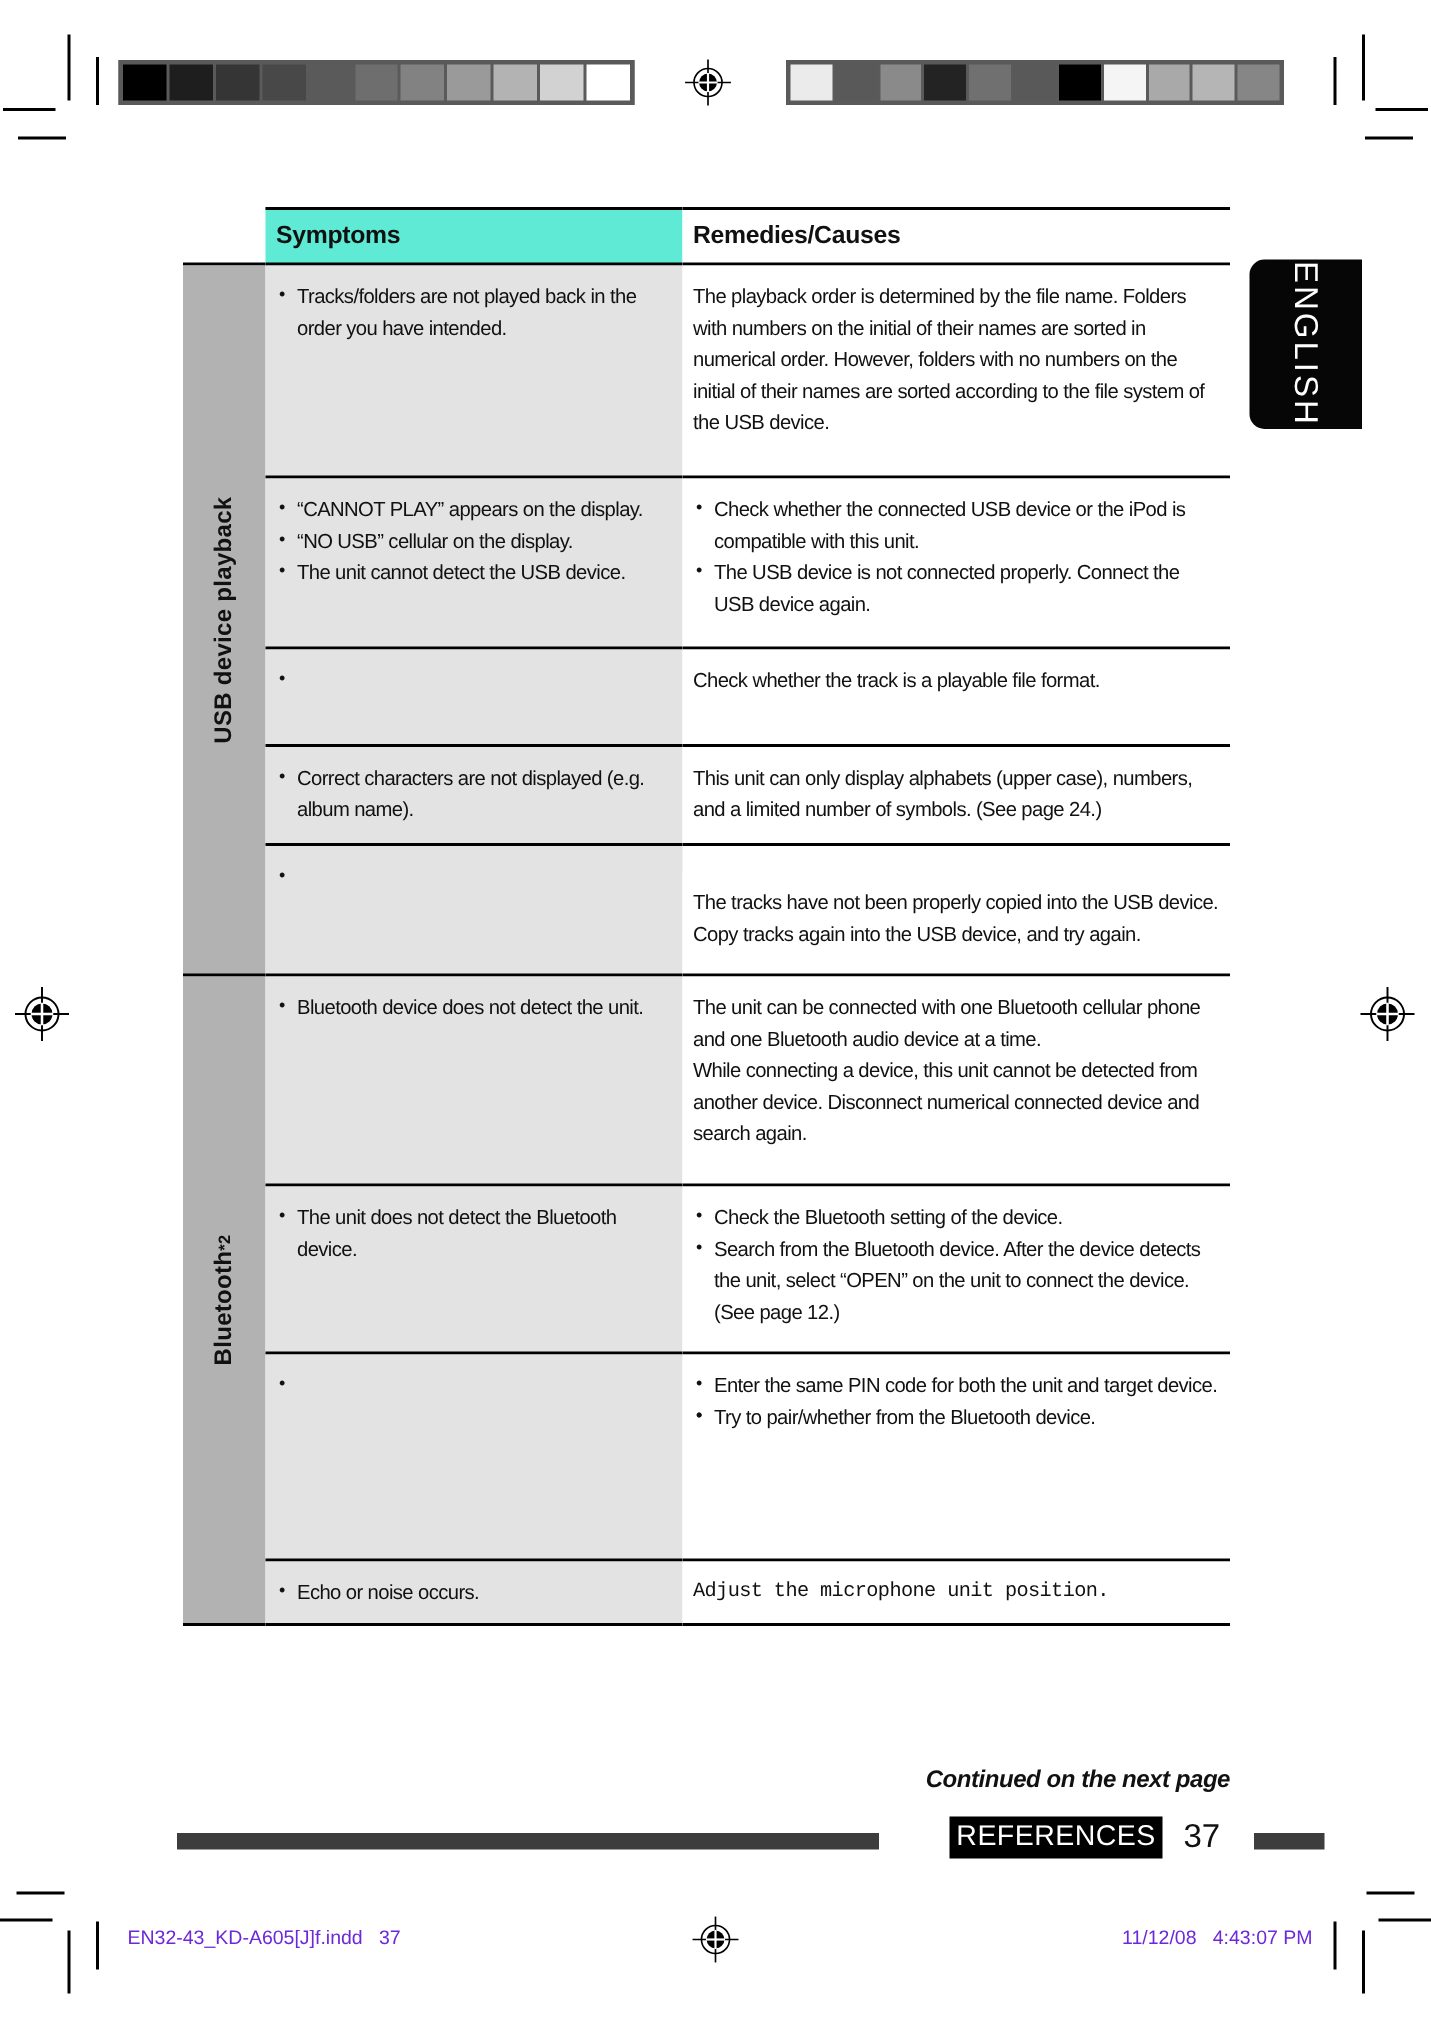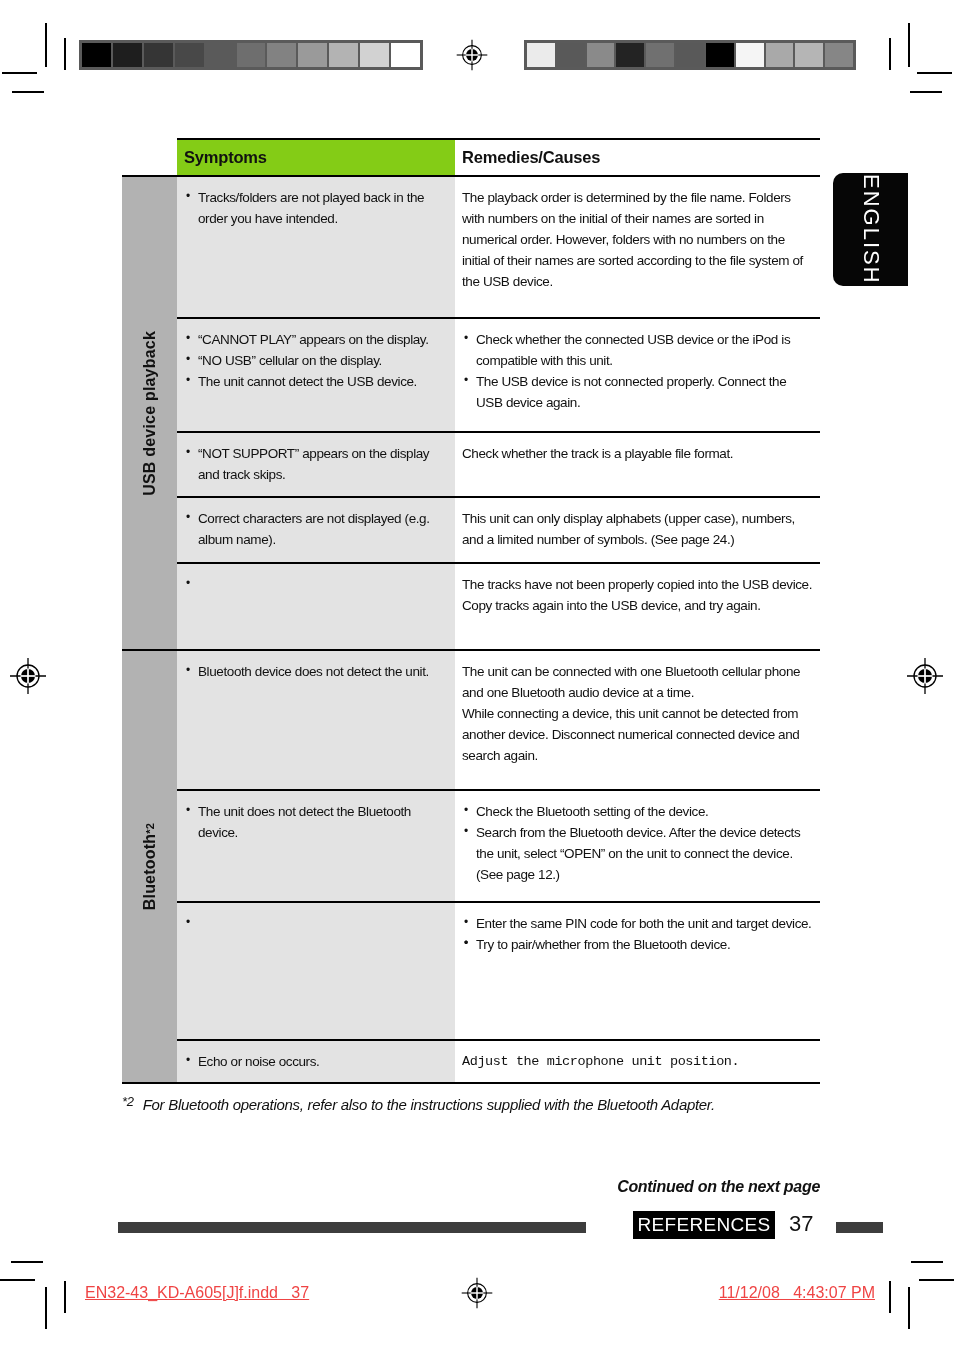--- a/index.html
+++ b/index.html
@@ -23,21 +23,21 @@
   .lang-tab span { writing-mode: vertical-rl; color: #fff; font-size: 22px; letter-spacing: 2px; }
 
   
   .tbl { position: absolute; left: 122px; top: 138px; width: 698px; display: grid;
     grid-template-columns: 55px 278px 365px;
     grid-template-rows: 39px minmax(142px,auto) minmax(114px,auto) minmax(65px,auto) minmax(66px,auto) minmax(87px,auto) minmax(140px,auto) minmax(112px,auto) minmax(138px,auto) minmax(42px,auto);
     font-size: 13.5px; line-height: 21px; letter-spacing: -0.4px; }
   .cell { min-width: 0; }
   .hdr { border-top: 2px solid #000; border-bottom: 2px solid #000; display: flex; align-items: center;
     font-weight: bold; font-size: 16.5px; letter-spacing: -0.2px; padding-left: 7px; }
-  .hdr-sym { background: #84cc16; }
+  .hdr-sym { background: #5eead4; }
   .hdr-rem { background: #ffffff; }
   .hdr-spacer { border-bottom: 2px solid #000; background: #fff; }
   .cat { background: #b2b2b2; display: flex; align-items: center; justify-content: center; }
   .cat-usb { border-bottom: 2px solid #000; }
   .cat-bt  { border-bottom: 2px solid #000; }
   .vlabel { writing-mode: vertical-rl; transform: rotate(180deg); font-weight: bold; font-size: 16px; letter-spacing: 0.2px; white-space: nowrap; }
   .vlabel .sup { font-size: 11px; }
   .sym { background: #e3e3e3; border-bottom: 2px solid #000; padding: 10px 6px 10px 7px; }
   .rem { background: #ffffff; border-bottom: 2px solid #000; padding: 10px 4px 10px 7px; }
   .li { position: relative; padding-left: 14px; }
@@ -50,21 +50,21 @@
   .continued { position: absolute; right: 134px; top: 1178px; font-style: italic; font-weight: bold; font-size: 16px; letter-spacing: -0.3px; }
 
   
   .refbar-long  { position: absolute; left: 118px; top: 1222px; width: 468px; height: 11px; background: #3d3d3d; }
   .refbar-short { position: absolute; left: 836px; top: 1222px; width: 47px; height: 11px; background: #3d3d3d; }
   .refbox { position: absolute; left: 633px; top: 1211px; width: 142px; height: 28px; background: #000;
     color: #fff; display: flex; align-items: center; justify-content: center; font-size: 19px; letter-spacing: 0.3px; }
   .refpage { position: absolute; left: 789px; top: 1211px; font-size: 22px; color: #111; }
 
   
-  .print { position: absolute; top: 1284px; font-size: 16px; color: #ef4444; white-space: pre; letter-spacing: 0; text-decoration: underline; }
+  .print { position: absolute; top: 1284px; font-size: 13px; color: #6d28d9; white-space: pre; letter-spacing: 0; }
   .print-left { left: 85px; }
   .print-right { right: 79px; }
 </style>
 </head>
 <body>
 
 <div class="page">
 
   <div class="mk" style="left:45px; top:23px; width:1.5px; height:44px;"></div>
   <div class="mk" style="left:64px; top:38px; width:1.5px; height:32px;"></div>
@@ -174,37 +174,37 @@
       <div class="li"><span class="b">•</span><span>“CANNOT PLAY” appears on the display.</span></div>
       <div class="li"><span class="b">•</span><span>“NO USB” cellular on the display.</span></div>
       <div class="li"><span class="b">•</span><span>The unit cannot detect the USB device.</span></div>
     </div>
     <div class="cell rem" style="grid-area:3/3;">
       <div class="li"><span class="b">•</span><span>Check whether the connected USB device or the iPod is compatible with this unit.</span></div>
       <div class="li"><span class="b">•</span><span>The USB device is not connected properly. Connect the USB device again.</span></div>
     </div>
 
     <div class="cell sym" style="grid-area:4/2;">
-      <div class="li"><span class="b">•</span><span>“NOT SUPPORT” appears on the display and track skips.</span></div>
+      <div class="li"><span class="b">•</span></div>
     </div>
     <div class="cell rem" style="grid-area:4/3;">
       <div class="para">Check whether the track is a playable file format.</div>
     </div>
 
     <div class="cell sym" style="grid-area:5/2;">
       <div class="li"><span class="b">•</span><span>Correct characters are not displayed (e.g. album name).</span></div>
     </div>
     <div class="cell rem" style="grid-area:5/3;">
       <div class="para">This unit can only display alphabets (upper case), numbers, and a limited number of symbols. (See page 24.)</div>
     </div>
 
     <div class="cell sym" style="grid-area:6/2;">
       <div class="li"><span class="b">•</span></div>
     </div>
-    <div class="cell rem" style="grid-area:6/3;">
+    <div class="cell rem" style="grid-area:6/3;margin-top:17px;">
       <div class="para">The tracks have not been properly copied into the USB device.</div>
       <div class="para">Copy tracks again into the USB device, and try again.</div>
     </div>
 
     <div class="cell sym" style="grid-area:7/2;">
       <div class="li"><span class="b">•</span><span>Bluetooth device does not detect the unit.</span></div>
     </div>
     <div class="cell rem" style="grid-area:7/3;">
       <div class="para">The unit can be connected with one Bluetooth cellular phone and one Bluetooth audio device at a time.</div>
       <div class="para">While connecting a device, this unit cannot be detected from another device. Disconnect numerical connected device and search again.</div>
@@ -228,23 +228,20 @@
     </div>
 
     <div class="cell sym" style="grid-area:10/2;">
       <div class="li"><span class="b">•</span><span>Echo or noise occurs.</span></div>
     </div>
     <div class="cell rem" style="grid-area:10/3;font-family:Liberation Mono, monospace;">
       <div class="para">Adjust the microphone unit position.</div>
     </div>
   </div>
 
-  <div class="footnote">
-    <span class="marker">*2</span><span>For Bluetooth operations, refer also to the instructions supplied with the Bluetooth Adapter.</span>
-  </div>
 
   <div class="continued">Continued on the next page</div>
 
   <div class="refbar-long"></div>
   <div class="refbox">
     <span>REFERENCES</span>
   </div>
   <div class="refpage">37</div>
   <div class="refbar-short"></div>
 

